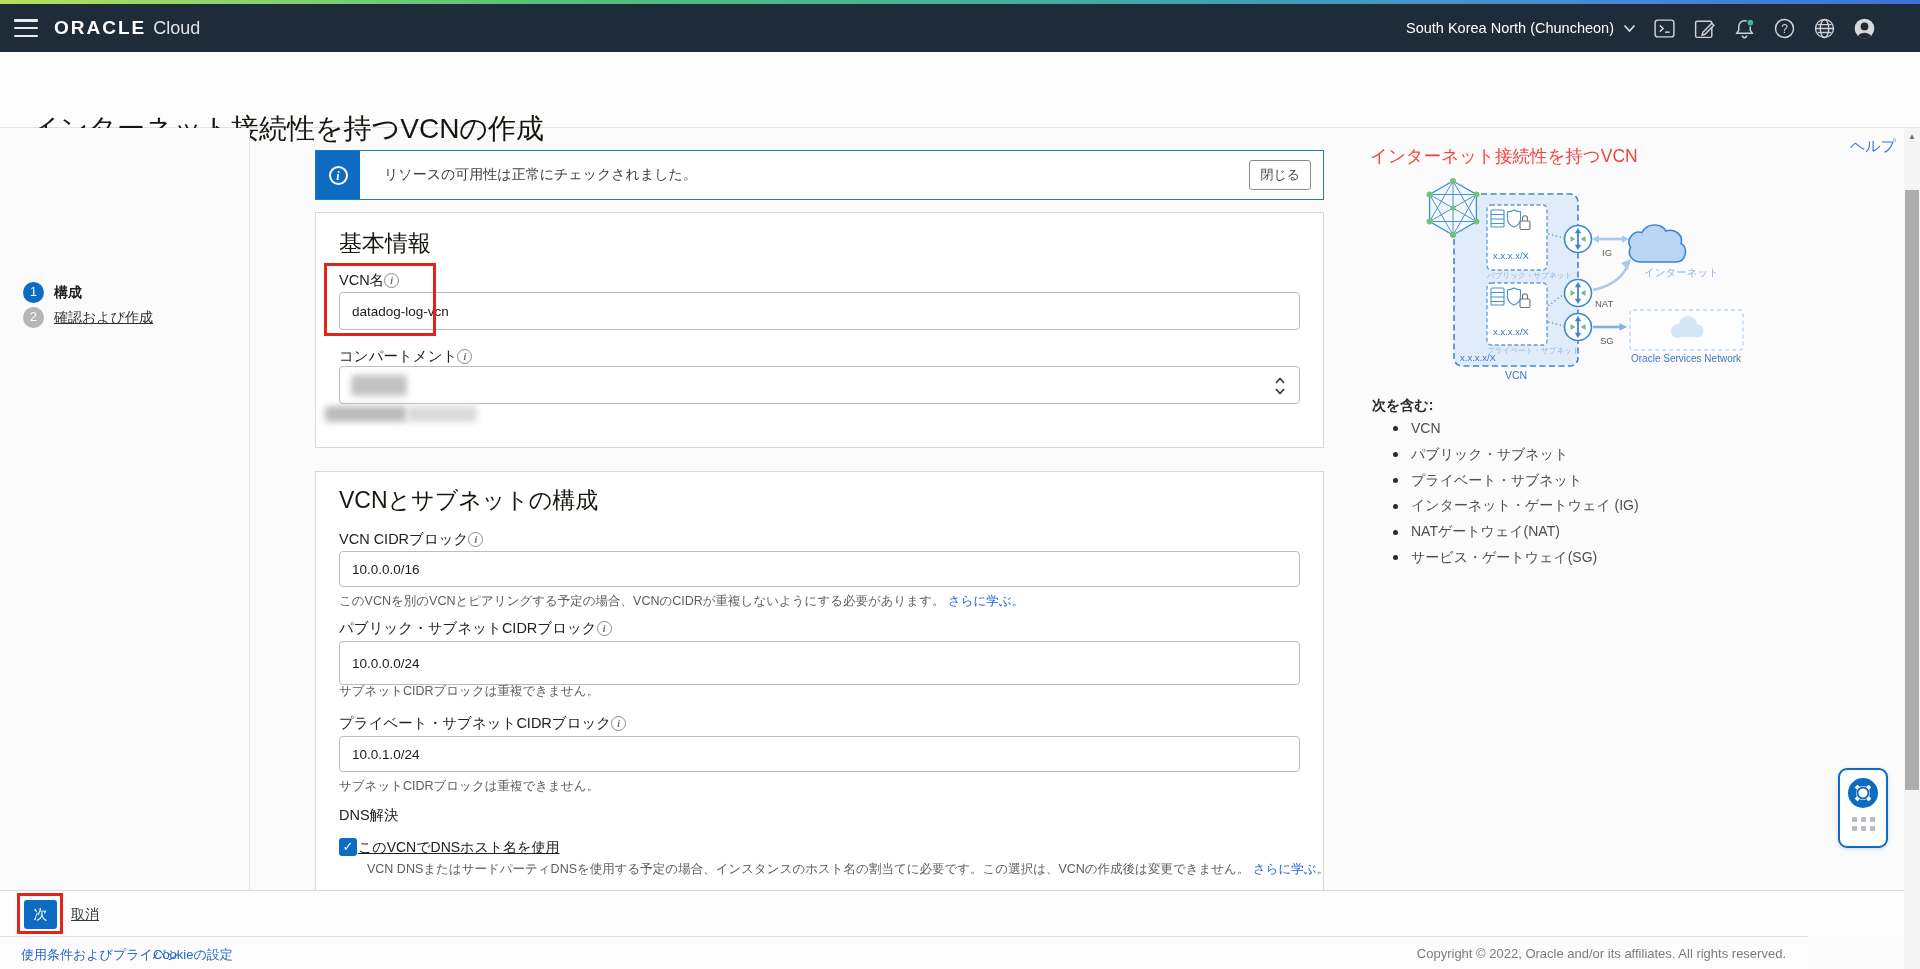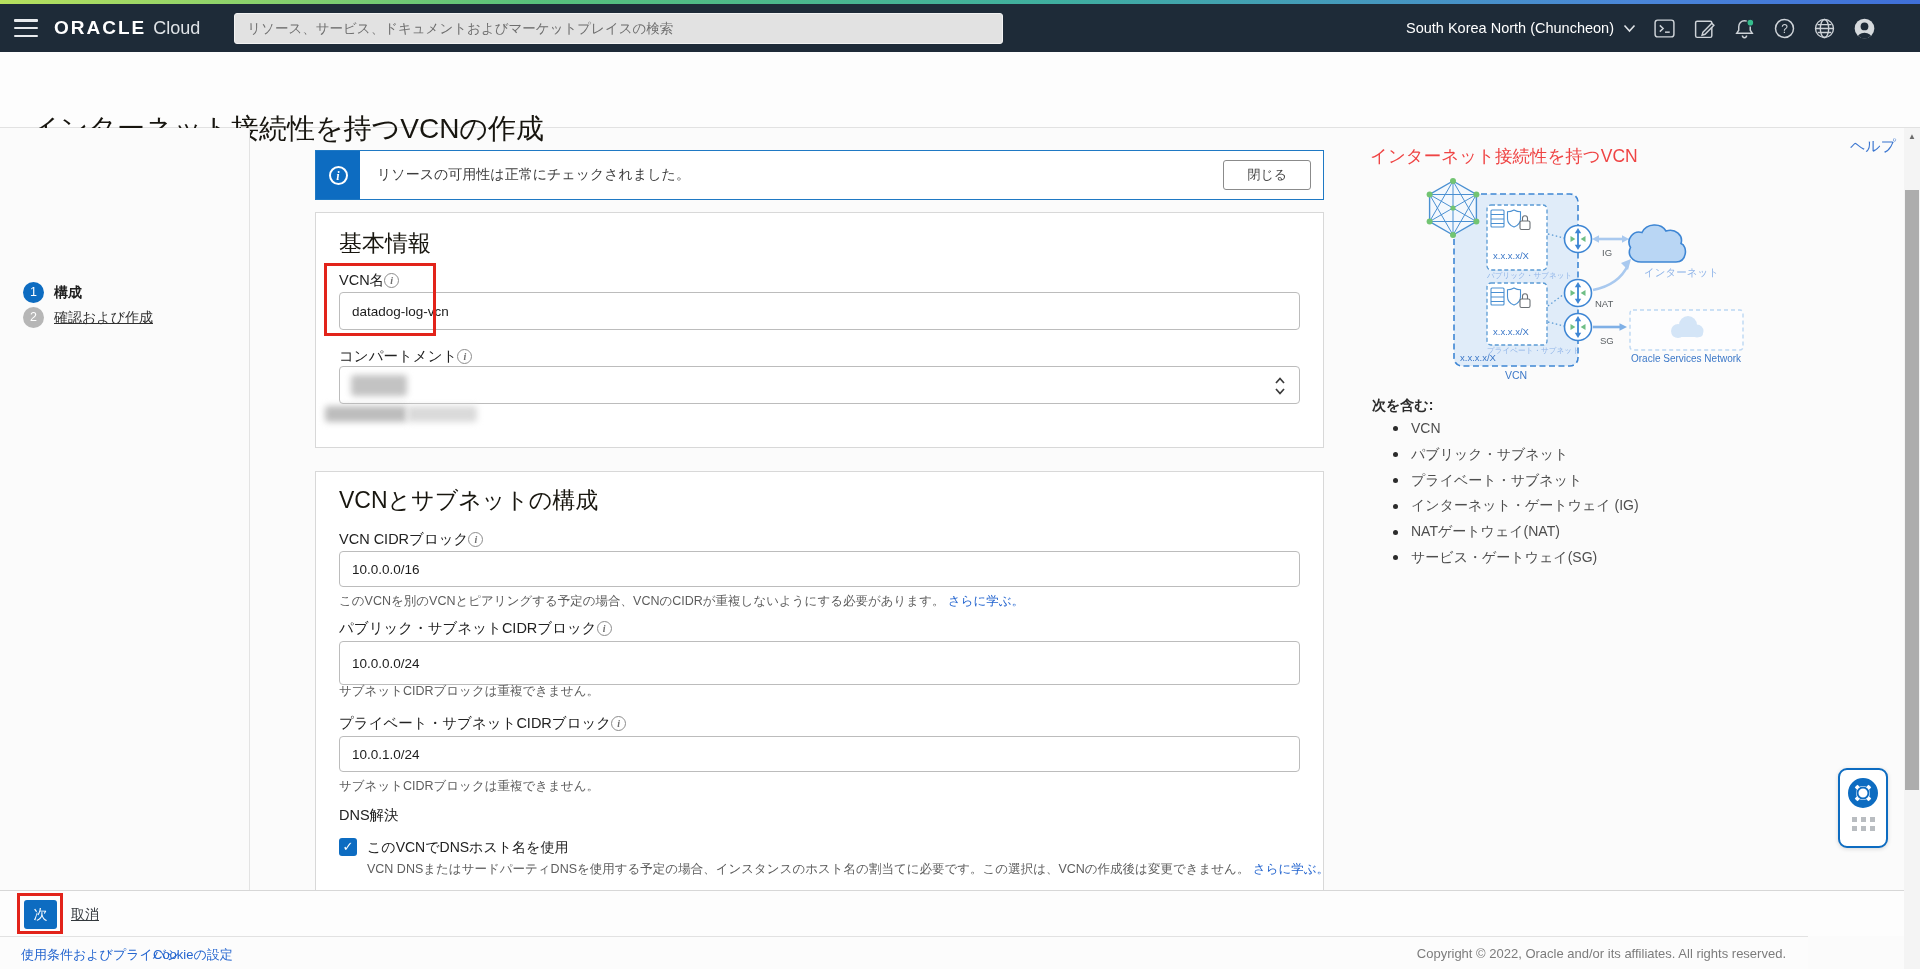--- a/index.html
+++ b/index.html
@@ -36,23 +36,23 @@
   .step2 .step-c { background:#b6b6b6; }
   .step1 .step-l { font-size:14px; font-weight:700; color:#1f1f1f; }
   .step2 .step-l { font-size:14px; color:#313131; text-decoration:underline; cursor:pointer; }
 
   
   .banner { position:absolute; left:315px; top:150px; width:1009px; height:50px; background:#fff;
             border:1px solid #1f79c4; display:flex; align-items:center; }
   .banner-ic { width:44px; height:48px; background:#0d6cc1; display:flex; align-items:center; justify-content:center; flex:0 0 auto; }
   .banner-ic .ci { width:19px; height:19px; border:2px solid #fff; border-radius:50%; color:#fff;
                    font:italic 700 12px/16px "Liberation Serif",serif; text-align:center; }
-  .banner-msg { margin-left:17px; font-size:14px; color:#3d3d3d; }
+  .banner-msg { margin-left:24px; font-size:14px; color:#3d3d3d; }
   .banner-close { margin-left:auto; margin-right:12px; background:#fff; border:1px solid #8b8b8b; border-radius:3px;
-                  font-size:13px; color:#454545; padding:5px 23px; cursor:pointer; font-family:inherit; }
+                  font-size:13px; color:#454545; padding:5px 10px; cursor:pointer; font-family:inherit; }
 
   
   .card { position:absolute; left:315px; width:1009px; background:#fff; border:1px solid #d8d8d8; }
   .sec-h { position:absolute; font-size:23px; color:#18160f; }
   .f-label { position:absolute; font-size:14.5px; color:#222; display:flex; align-items:center; white-space:nowrap; }
   .i-ic { width:15px; height:15px; border:1px solid #8d8d8d; border-radius:50%; color:#6f6f6f;
           font:italic 700 10px/13px "Liberation Serif",serif; text-align:center; flex:0 0 auto; }
   .f-input { position:absolute; width:961px; height:38px; border:1px solid #bcbcbc; border-radius:4px; background:#fff;
              font-size:13.5px; color:#1c1c1c; padding:0 12px; font-family:inherit; }
   .hint { position:absolute; font-size:12.5px; color:#5d5d5d; white-space:nowrap; }
@@ -104,21 +104,20 @@
   <div class="topbar">
     <div class="burger">
         <span></span>
         <span></span>
         <span></span>
       </div>
     <div class="brand">
       <span class="b1">ORACLE</span>
       <span class="b2">Cloud</span>
     </div>
-    <input class="search" placeholder="リソース、サービス、ドキュメントおよびマーケットプレイスの検索" style="">
     <div class="tb-right">
       <div class="region">
         <span>South Korea North (Chuncheon)</span>
         <svg class="chev" width="13" height="9" viewBox="0 0 13 9">
           <polyline points="1.5,1.5 6.5,7 11.5,1.5" fill="none" stroke="#dfe3e7" stroke-width="1.6"></polyline>
         </svg>
       </div>
       <svg class="tb-ic" viewBox="0 0 22 22" fill="none" stroke="#ced3d8" stroke-width="1.4">
         <rect x="2" y="3" width="18" height="16" rx="2.5"></rect>
         <path d="M6.5 8 l3.2 3 -3.2 3"></path>
@@ -227,21 +226,21 @@
 
   <div class="f-label" style="left:339px; top:714px;">
     <span>プライベート・サブネットCIDRブロック</span>
     <span class="i-ic">i</span>
   </div>
   <input class="f-input" style="left: 339px; top: 736px; height: 36px;" value="10.0.1.0/24">
   <div class="hint" style="left:339px; top:778px;">サブネットCIDRブロックは重複できません。</div>
 
   <div class="f-label" style="left:339px; top:806px;">DNS解決</div>
   <div class="chk" style="left:339px; top:838px;">✓</div>
-  <div class="f-label" style="left:367px; top:839px; font-size:14px;">このVCNでDNSホスト名を使用</div>
+  <div class="f-label" style="left:358px; top:839px; font-size:14px;text-decoration:underline;">このVCNでDNSホスト名を使用</div>
   <div class="hint" style="left:367px; top:861px; font-size:12.5px;">
     <span>VCN DNSまたはサードパーティDNSを使用する予定の場合、インスタンスのホスト名の割当てに必要です。この選択は、VCNの作成後は変更できません。</span>
     <span class="ilink">さらに学ぶ。</span>
   </div>
 
   <div class="sp-title">インターネット接続性を持つVCN</div>
 
   <svg style="position:absolute; left:1388px; top:170px;" width="420" height="215" viewBox="0 0 420 215">
 
     <rect x="66" y="24" width="124" height="172" rx="8" fill="#d9e8f9" fill-opacity="0.8" stroke="#3e86d4" stroke-width="1.6" stroke-dasharray="6 3.5"></rect>

